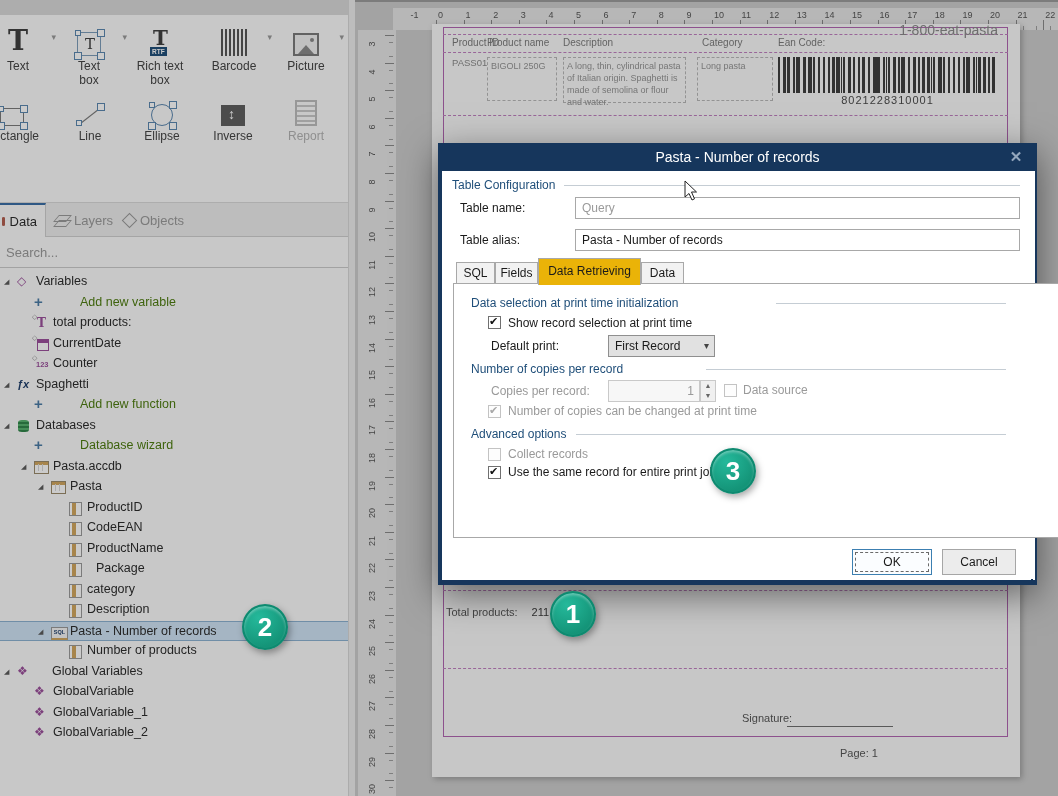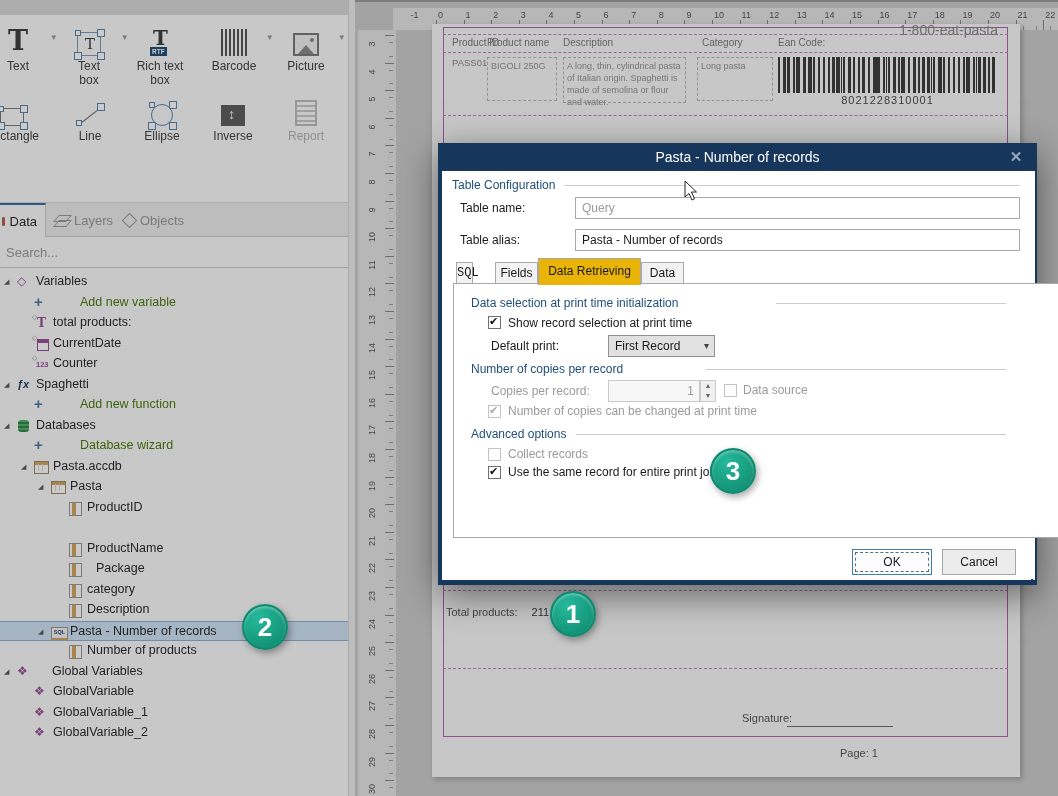--- a/index.html
+++ b/index.html
@@ -287,20 +287,24 @@
         </div>
         <div class="trow" style="top: 208px;">
           <span class="arr" style="left: 38px;">◢</span>
           <span class="ticon ticon-table" style="left: 51px;"></span>
           <span class="tlab" style="left: 70px;">Pasta</span>
         </div>
         <div class="trow" style="top: 228.5px;">
           <span class="ticon ticon-column" style="left: 68px;"></span>
           <span class="tlab" style="left: 87px;">ProductID</span>
         </div>
+        <div class="trow" style="top: 249px;">
+          <span class="ticon ticon-column" style="left: 68px;"></span>
+          <span class="tlab" style="left: 87px;">CodeEAN</span>
+        </div>
         <div class="trow" style="top: 269.5px;">
           <span class="ticon ticon-column" style="left: 68px;"></span>
           <span class="tlab" style="left: 87px;">ProductName</span>
         </div>
         <div class="trow" style="top: 290px;">
           <span class="ticon ticon-column" style="left: 68px;"></span>
           <span class="tlab" style="left: 96px;">Package</span>
         </div>
         <div class="trow" style="top: 310.5px;">
           <span class="ticon ticon-column" style="left: 68px;"></span>
@@ -438,21 +442,21 @@
 
     <div class="dlbl bluetxt" style="left:10px;top:35px;">Table Configuration</div>
     <div class="secline" style="left:122px;top:42px;width:456px;"></div>
 
     <div class="dlbl" style="left:18px;top:58px;">Table name:</div>
     <div class="dinput disabled" style="left:133px;top:54px;width:445px;">Query</div>
 
     <div class="dlbl" style="left:18px;top:90px;">Table alias:</div>
     <div class="dinput" style="left:133px;top:86px;width:445px;">Pasta - Number of records</div>
 
-    <div class="dtab" style="left:14px;width:17px;font-family:Liberation Mono, monospace;">SQL</div>
+    <div class="dtab" style="left:14px;width:39px;">SQL</div>
     <div class="dtab" style="left:53px;width:43px;">Fields</div>
     <div class="dtab active" style="left:96px;width:103px;">Data Retrieving</div>
     <div class="dtab" style="left:199px;width:43px;">Data</div>
 
     <div id="dlg-panel">
       <div class="dlbl bluetxt" style="left:17px;top:12px;">Data selection at print time initialization</div>
       <div class="secline" style="left:322px;top:19px;width:230px;"></div>
 
       <div class="cb checked" style="left:34px;top:32px;"></div>
       <div class="dlbl" style="left:54px;top:32px;">Show record selection at print time</div>

